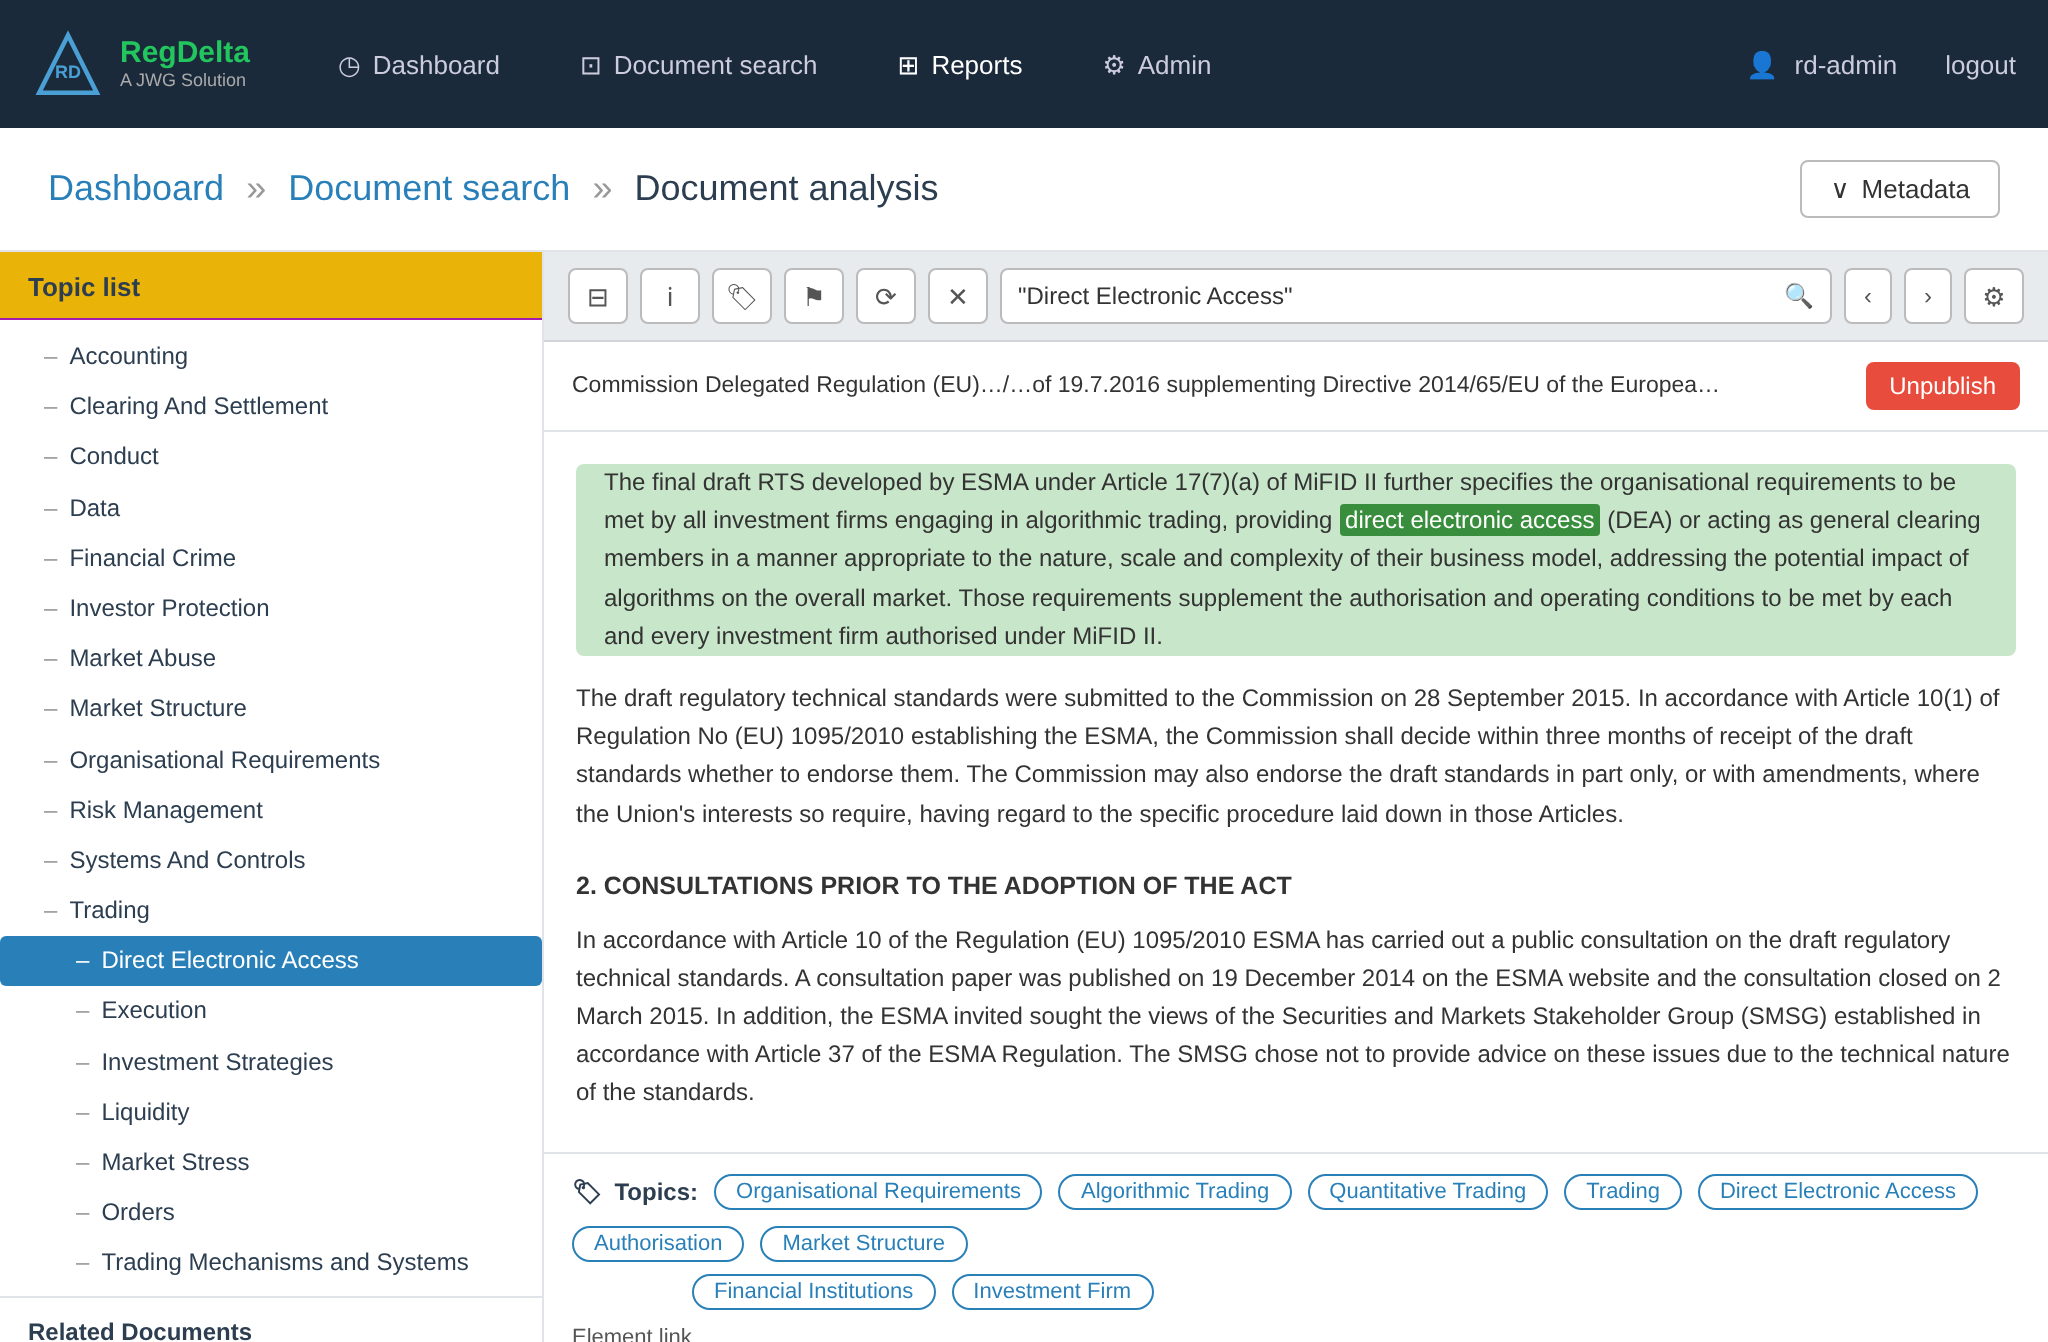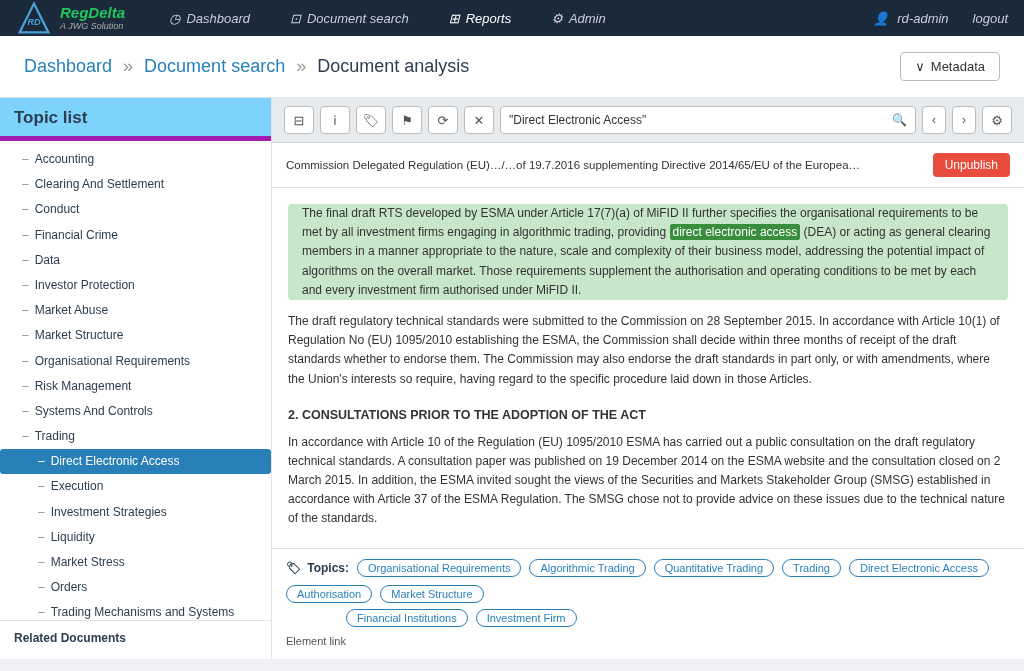--- a/index.html
+++ b/index.html
@@ -3,24 +3,23 @@
   <meta charset="utf-8">
   <style>
     * { box-sizing: border-box; margin: 0; padding: 0; }
     body { font-family: Arial, sans-serif; font-size: 13px; background: #f0f2f5; color: #333; }
 
     
     .nav-bar {
       background: #1a2a3a;
       display: flex;
       align-items: center;
-      height: 36px;
+      height: 64px;
       padding: 0 16px;
       gap: 24px;
-      font-style: italic;
     }
     .nav-logo {
       display: flex;
       align-items: center;
       gap: 8px;
       margin-right: 12px;
     }
     .nav-logo-text {
       color: #22c55e;
       font-size: 15px;
@@ -103,24 +102,24 @@
       min-width: 272px;
       background: #fff;
       border-right: 1px solid #e0e4e8;
       display: flex;
       flex-direction: column;
       overflow: hidden;
     }
     .sidebar-header {
       padding: 10px 14px 8px;
       font-weight: bold;
-      font-size: 17px;
+      font-size: 13px;
       color: #2c3e50;
-      border-bottom: 5px solid #a21caf;
-      background: #7dd3fc;
+      border-bottom: 1px solid #a21caf;
+      background: #eab308;
     }
     .sidebar-tree {
       overflow-y: auto;
       flex: 1;
       padding: 6px 0;
     }
     .tree-item {
       padding: 3px 14px 3px 22px;
       font-size: 12px;
       color: #2c3e50;
@@ -362,22 +361,22 @@
 </div>
 
 <div class="main-layout">
 
   <aside class="sidebar">
     <div class="sidebar-header">Topic list</div>
     <div class="sidebar-tree">
       <div class="tree-item level1">Accounting</div>
       <div class="tree-item level1">Clearing And Settlement</div>
       <div class="tree-item level1">Conduct</div>
+      <div class="tree-item level1">Data</div>
       <div class="tree-item level1">Financial Crime</div>
-      <div class="tree-item level1">Data</div>
       <div class="tree-item level1">Investor Protection</div>
       <div class="tree-item level1">Market Abuse</div>
       <div class="tree-item level1">Market Structure</div>
       <div class="tree-item level1">Organisational Requirements</div>
       <div class="tree-item level1">Risk Management</div>
       <div class="tree-item level1">Systems And Controls</div>
       <div class="tree-item level1 parent-open">Trading</div>
       <div class="tree-item level2 active">Direct Electronic Access</div>
       <div class="tree-item level2">Execution</div>
       <div class="tree-item level2">Investment Strategies</div>

